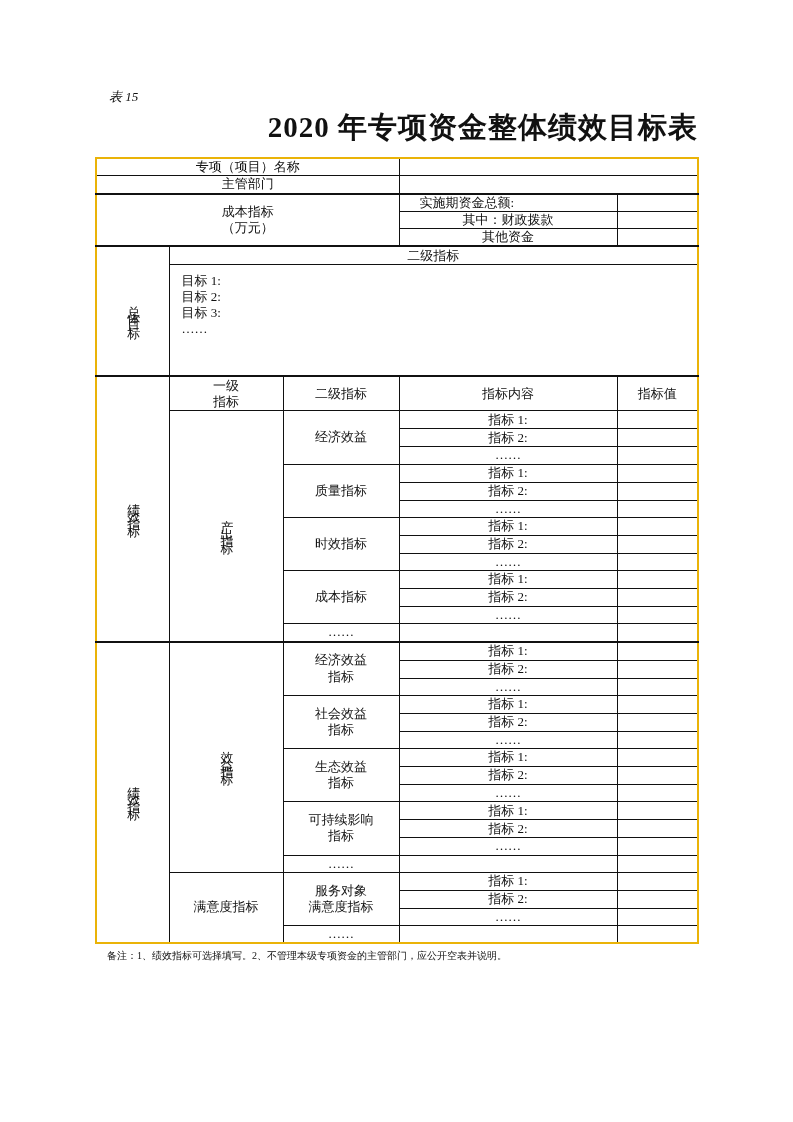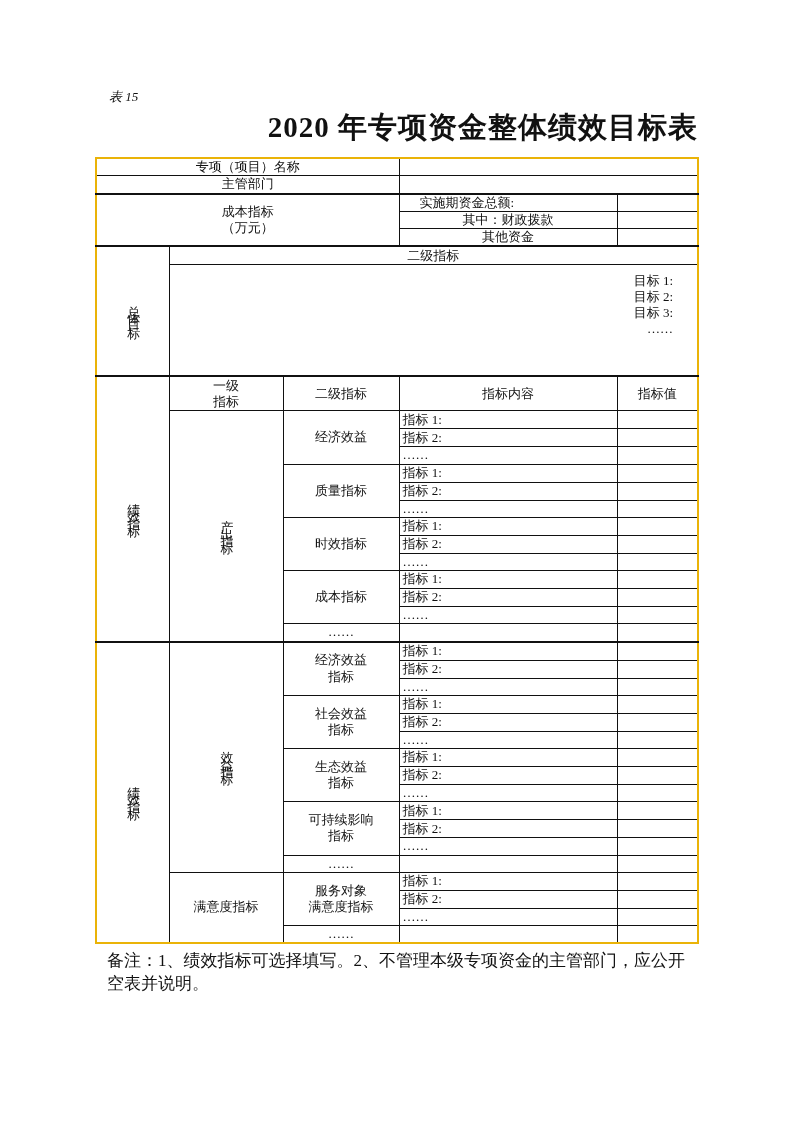--- a/index.html
+++ b/index.html
@@ -7,37 +7,37 @@
        font-family:"Liberation Serif","DejaVu Serif",serif;}
   .page{position:relative;width:793px;height:1122px;overflow:hidden;background:#fff;}
   .content{position:absolute;left:95px;top:88px;width:603px;}
   .table-no{font-style:italic;font-size:13px;margin:0 0 2px 14px;}
   .title{font-size:29px;font-weight:bold;text-align:right;margin:0 0 9px 0;letter-spacing:1px;}
   table{border-collapse:collapse;table-layout:fixed;width:602px;border:2px solid #eab308;}
   td{border:1px solid #111;font-size:13px;line-height:1.25;padding:0 3px;
      text-align:center;vertical-align:middle;overflow:hidden;}
   tr.tsep td{border-top-width:2px;}
   .c-fund,.c-goal,.c-head,.c-l2{white-space:pre-line;}
-  .c-goal{text-align:right;vertical-align:top;padding:8px 24px;line-height:16px;}
-  .c-ind{text-align:left;}
+  .c-goal{text-align:left;vertical-align:top;padding:8px 12px;line-height:16px;}
+  .c-ind{text-align:center;}
   .c-lab-left{text-align:left;padding-left:20px;}
   .vert{display:inline-block;writing-mode:vertical-lr;text-orientation:upright;
         letter-spacing:7px;line-height:1.15;}
   tr.r-name td{height:15px}
   tr.r-dept td{height:14px}
   tr.r-fund1 td{height:16px}
   tr.r-fund2 td{height:12px}
   tr.r-fund3 td{height:12px}
   tr.r-annual td{height:17px}
   tr.r-goal td{height:94px}
   tr.perf-head td{height:33px}
   tr.ind td{height:17px}
   tr.dots td{height:12px}
   tr.tail td{height:14px}
-  .note{font-size:17px;margin:5px 0 0 12px;}
+  .note{font-size:10px;margin:5px 0 0 12px;}
 </style>
 </head>
 <body>
 
 <div class="page">
   <div class="content">
     <div class="table-no">表 15</div>
     <h1 class="title">2020 年专项资金整体绩效目标表</h1>
 
     <table>

